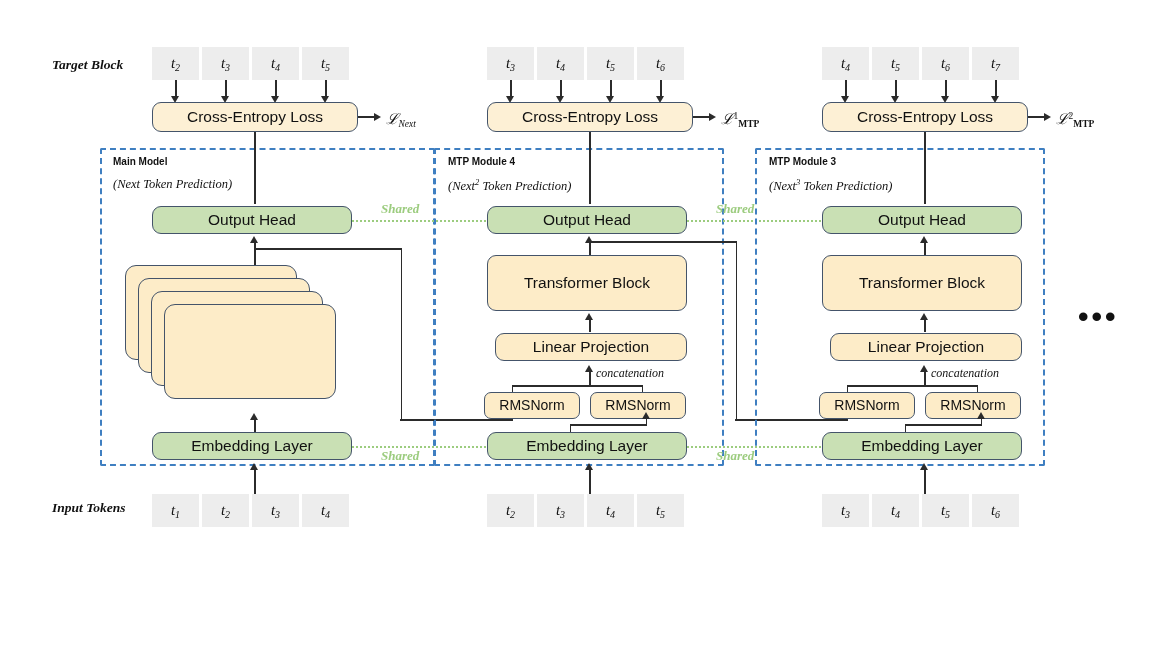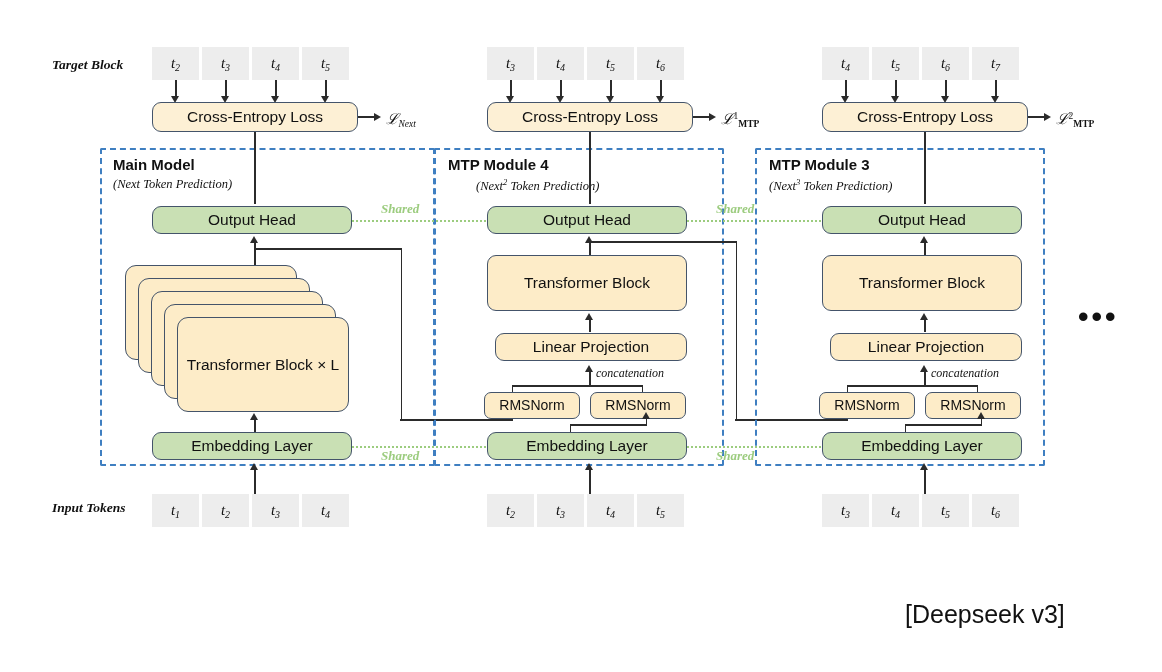--- a/index.html
+++ b/index.html
@@ -25,21 +25,21 @@
   .box{display:flex;align-items:center;justify-content:center;
        border:1.6px solid #44546a;border-radius:9px;font-size:15.5px;color:#111;
        text-align:center;line-height:1.1;}
   .box.yellow{background:#fdecc8;}
   .box.yellow2{background:#fdf0d5;}
   .box.green{background:#c9e0b4;}
   .box.small{font-size:14px;border-radius:7px;}
 
   
   .module{border:2.2px dashed #3f7fc1;border-radius:2px;background:transparent;}
-  .modtitle{font-size:15px;font-weight:bold;color:#111;}
+  .modtitle{font-size:10px;font-weight:bold;color:#111;}
   .modsub{font-size:12.5px;font-style:italic;color:#111;
           font-family:"Liberation Serif","DejaVu Serif",serif;}
   .modsub sup{font-size:8.5px;}
 
   
   .vline{background:#2b2b2b;width:1.6px;}
   .hline{background:#2b2b2b;height:1.6px;}
   .arrow-up{width:0;height:0;border-left:4.5px solid transparent;
             border-right:4.5px solid transparent;border-bottom:7px solid #2b2b2b;}
   .arrow-down{width:0;height:0;border-left:4.5px solid transparent;
@@ -125,21 +125,20 @@
   <div class="abs hline" style="left:254px;top:248px;width:148px;"></div>
   <div class="abs vline" style="left:400.5px;top:248px;height:172px;"></div>
   <div class="abs hline" style="left:400px;top:419px;width:113px;"></div>
   <div class="abs arrow-up" style="left:508px;top:412px;"></div>
   <div class="abs vline" style="left:511.5px;top:412px;height:8px;"></div>
 
   <div class="abs deck" style="left:125px;top:265px;width:172px;height:95px;"></div>
   <div class="abs deck" style="left:138px;top:278px;width:172px;height:95px;"></div>
   <div class="abs deck" style="left:151px;top:291px;width:172px;height:95px;"></div>
   <div class="abs deck" style="left:164px;top:304px;width:172px;height:95px;"></div>
-  <div class="abs box yellow" style="left:177px;top:317px;width:172px;height:95px;border-radius:11px;">Transformer Block × L</div>
 
   <div class="abs vline" style="left:254px;top:420px;height:16px;"></div>
   <div class="abs arrow-up" style="left:250px;top:413px;"></div>
 
   <div class="abs box green" style="left:152px;top:432px;width:200px;height:28px;">Embedding Layer</div>
 
   <div class="abs vline" style="left:254px;top:470px;height:26px;"></div>
   <div class="abs arrow-up" style="left:250px;top:463px;"></div>
 
   <div class="abs token" style="left:152px;top:494px;width:47px;height:33px;">
@@ -183,21 +182,21 @@
 
   <div class="abs box yellow2" style="left:487px;top:102px;width:206px;height:30px;">Cross-Entropy Loss</div>
   <div class="abs hline" style="left:693px;top:116px;width:17px;"></div>
   <div class="abs arrow-right" style="left:709px;top:112.5px;"></div>
   <div class="abs loss" style="left:721px;top:108px;">
     <span class="scr">ℒ</span><span class="sup">1</span><span class="sub">MTP</span>
   </div>
 
   <div class="abs module" style="left:434px;top:148px;width:290px;height:318px;"></div>
   <div class="abs modtitle" style="left:448px;top:156px;">MTP Module 4</div>
-  <div class="abs modsub" style="left:448px;top:177px;margin-left:28px;">
+  <div class="abs modsub" style="left:448px;top:177px;">
     <span>(Next</span><sup>2</sup><span> Token Prediction)</span>
   </div>
 
   <div class="abs vline" style="left:589px;top:132px;height:72px;"></div>
   <div class="abs box green" style="left:487px;top:206px;width:200px;height:28px;">Output Head</div>
 
   <div class="abs vline" style="left:589px;top:243px;height:16px;"></div>
   <div class="abs arrow-up" style="left:585px;top:236px;"></div>
 
   <div class="abs hline" style="left:589px;top:241px;width:148px;"></div>
@@ -322,15 +321,14 @@
     </div>
   <div class="abs token" style="left:922px;top:494px;width:47px;height:33px;">
       <span><i>t</i><span class="sub">5</span></span>
     </div>
   <div class="abs token" style="left:972px;top:494px;width:47px;height:33px;">
       <span><i>t</i><span class="sub">6</span></span>
     </div>
 
   <div class="abs ellipsis" style="left:1078px;top:302px;">•••</div>
 
-  <div class="abs credit" style="left:905px;top:600px;">[Deepseek v3]</div>
 
 </div>
 
 </body></html>

